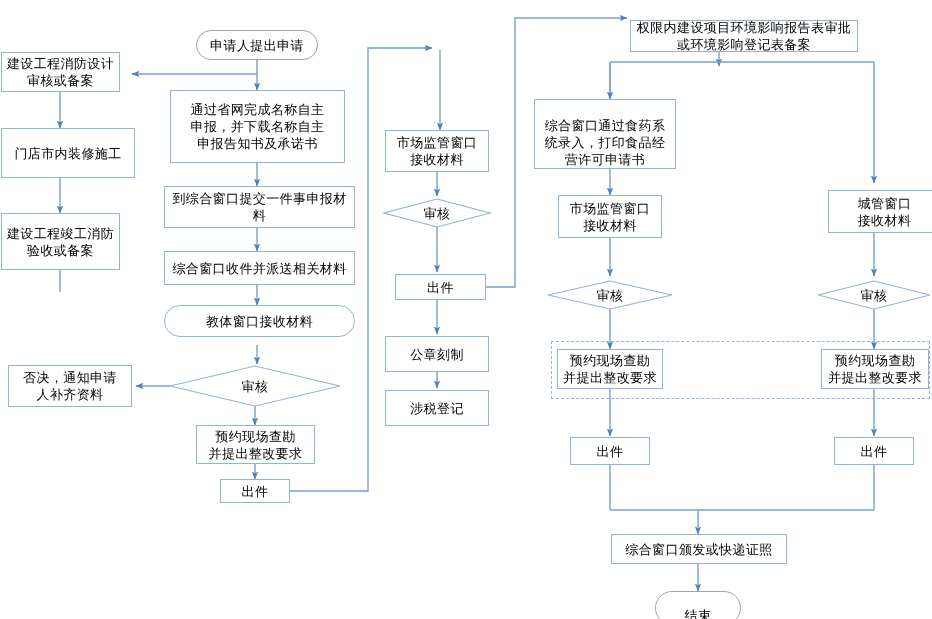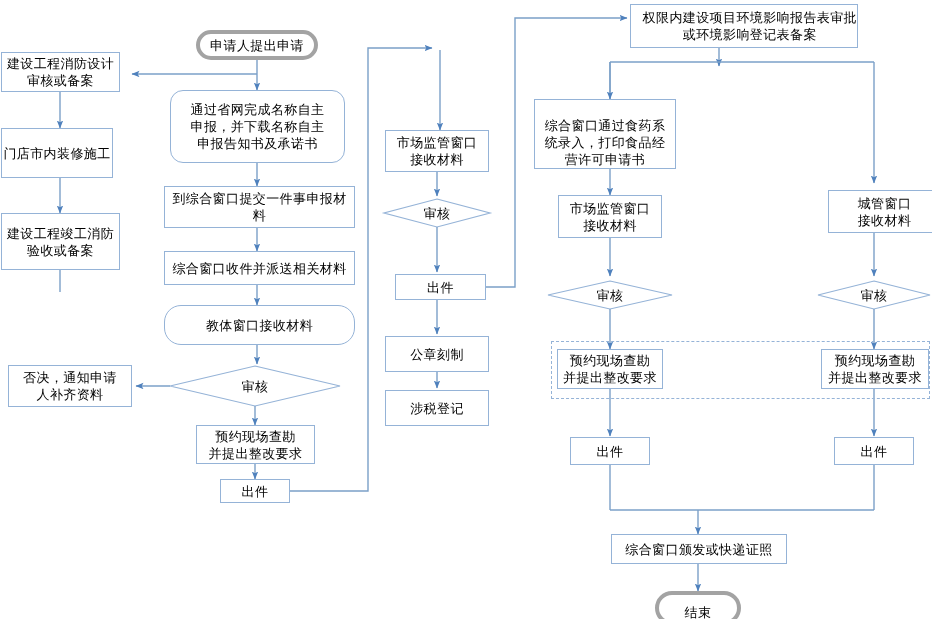--- a/index.html
+++ b/index.html
@@ -33,21 +33,21 @@
     font-size:13px;
     line-height:17px;
     letter-spacing:0.4px;
     white-space:pre-line;
     z-index:3;
   }
   .box{
     border:1px solid #95b3d7;
   }
   .terminator{
-    border:4px solid #a3a3a3;
+    border:1px solid #a3a3a3;
     border-radius:18px;
   }
   .diamond{
     background:transparent;
     border:none;
   }
   .diamond .dlabel{
     position:relative;
     z-index:2;
     font-size:13px;
@@ -133,45 +133,45 @@
 
   <div class="node terminator" style="left:196px; top:30px; width:122px; height:30px;">
     <span>申请人提出申请</span>
   </div>
 
   <div class="node box" style="left:1px; top:52px; width:119px; height:40px;">
     <span>建设工程消防设计
 审核或备案</span>
   </div>
 
-  <div class="node box" style="left:1px; top:128px; width:112px; height:50px;">
+  <div class="node box" style="left:1px; top:128px; width:134px; height:50px;">
     <span>门店市内装修施工</span>
   </div>
 
   <div class="node box" style="left:1px; top:213px; width:119px; height:57px;">
     <span>建设工程竣工消防
 验收或备案</span>
   </div>
 
-  <div class="node box" style="left:170px; top:90px; width:175px; height:73px;border-radius:13px;">
+  <div class="node box" style="left:170px; top:90px; width:175px; height:73px;">
     <span>通过省网完成名称自主
 申报，并下载名称自主
 申报告知书及承诺书</span>
   </div>
 
   <div class="node box" style="left:164px; top:186px; width:191px; height:42px;justify-content:center;">
     <span>到综合窗口提交一件事申报材
 料</span>
   </div>
 
   <div class="node box" style="left:164px; top:251px; width:191px; height:34px;">
     <span>综合窗口收件并派送相关材料</span>
   </div>
 
-  <div class="node box" style="left:164px; top:305px; width:191px; height:40px;border-radius:17px;">
+  <div class="node box" style="left:164px; top:305px; width:191px; height:32px;border-radius:17px;">
     <span>教体窗口接收材料</span>
   </div>
 
   <div class="node diamond" style="left:170px; top:366px; width:170px; height:40px;">
     <span class="dlabel">审核</span>
   </div>
 
   <div class="node box" style="left:8px; top:365px; width:124px; height:42px;">
     <span>否决，通知申请
 人补齐资料</span>
@@ -200,21 +200,21 @@
   </div>
 
   <div class="node box" style="left:385px; top:390px; width:104px; height:36px;">
     <span>涉税登记</span>
   </div>
 
   <div class="node box" style="left:385px; top:336px; width:104px; height:36px;">
     <span>公章刻制</span>
   </div>
 
-  <div class="node box" style="left:630px; top:4px; width:228px; height:44px;justify-content:flex-end;">
+  <div class="node box" style="left:630px; top:20px; width:228px; height:32px;">
     <span>权限内建设项目环境影响报告表审批
 或环境影响登记表备案</span>
   </div>
 
   <div class="node box" style="left:534px; top:99px; width:142px; height:70px;align-items:flex-end;">
     <span>综合窗口通过食药系
 统录入，打印食品经
 营许可申请书</span>
   </div>
 

